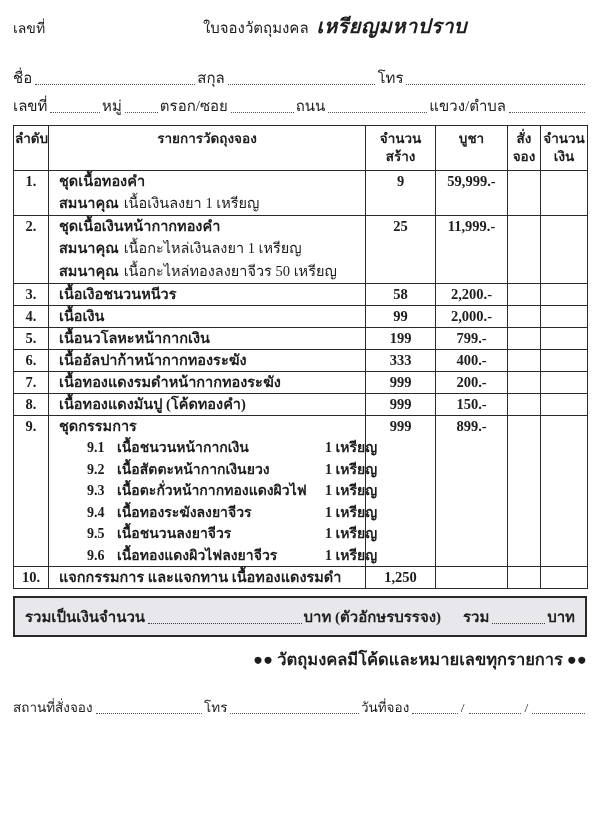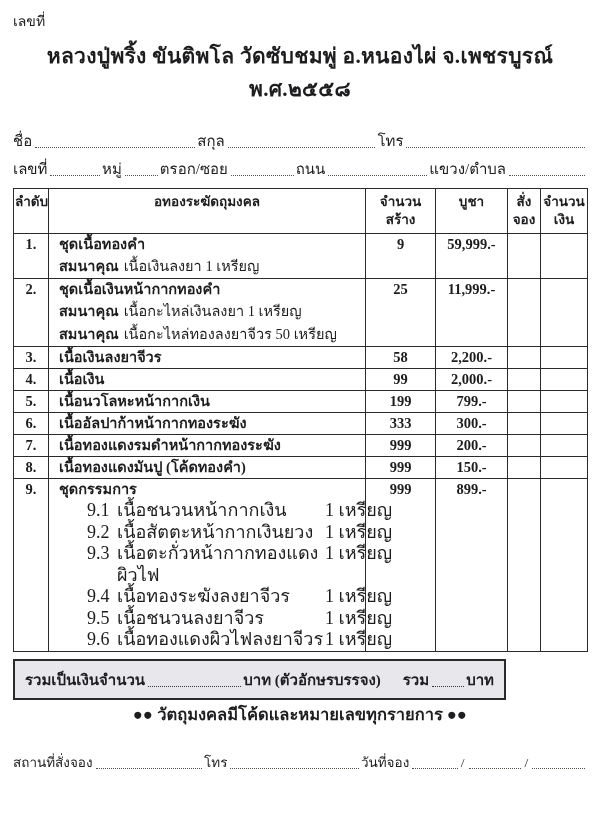--- a/index.html
+++ b/index.html
@@ -30,52 +30,52 @@
   table.items col.c2{width:70px}  table.items col.c3{width:72px}
   table.items col.c4{width:33px}  table.items col.c5{width:47px}
   table.items th,table.items td{border:1.4px solid #2a2a2a;vertical-align:top;padding:0;}
   table.items th{font-weight:bold;font-size:13.5px;padding:4px 1px;line-height:18px;}
   td.col-no{ text-align:center;font-weight:bold;padding-top:3px;line-height:21px;}
   td.col-qty,td.col-price{text-align:center;font-weight:bold;padding-top:3px;line-height:21px;}
   td.col-item{padding:3px 4px 3px 0;}
   .line-main{font-weight:bold;padding-left:10px;line-height:21px;}
   .line-bonus{padding-left:10px;line-height:23px;}
   .line-bonus b{margin-right:5px;}
-  .line-sub{display:flex;padding-left:38px;line-height:21.5px;font-size:18px;}
+  .line-sub{display:flex;padding-left:38px;line-height:21.5px;font-size:14px;font-weight:bold;}
   .sub-no{width:30px;flex:none;}
   .sub-text{width:208px;flex:none;}
   .sub-count{flex:none;}
 
   
   .summary-box{
-    width:493px;box-sizing:border-box;margin-top:7px;border:2px solid #2a2a2a;
+    width:574px;box-sizing:border-box;margin-top:7px;border:2px solid #2a2a2a;
     background:#e7e7ec;padding:9px 10px 8px;display:flex;align-items:flex-end;
     font-weight:bold;font-size:15px;
   }
   .summary-box .dots{border-bottom-color:#3a3a3a;}
   .sb-gap{width:22px;flex:none;}
 
   
-  .note{margin-top:1px;text-align:center;font-weight:bold;font-size:16.5px;}
+  .note{margin-top:9px;text-align:right;font-weight:bold;font-size:16.5px;}
 
   
   .booking-row{display:flex;align-items:flex-end;margin-top:27px;font-size:13.5px;}
   .booking-row .lbl{line-height:18px;}
   .slash{padding:0 1px;}
 </style>
 </head>
 <body>
 
 <div class="page">
 
   <div class="top-row">
     <span class="corner">เลขที่</span>
+    <span class="title-wrap"><span>ใบจองวัตถุมงคล</span><span class="title-name">เหรียญมหาปราบ</span></span>
   </div>
 
-  <div class="subtitle">หลวงปู่พริ้ง ขันติพโล วัดซับชมพู่ อ.หนองไผ่ จ.เพชรบูรณ์ พ.ศ.๒๕๕๘</div>
 
   <div class="address">
       <div class="form-row">
         <span class="lbl">ชื่อ</span>
         <span class="dots" style="flex-grow: 2.6;"></span>
         <span class="lbl">สกุล</span>
         <span class="dots" style="flex-grow: 2.4;"></span>
         <span class="lbl">โทร</span>
         <span class="dots" style="flex-grow: 2.9;"></span>
       </div>
@@ -98,21 +98,21 @@
       <col class="c0">
         <col class="c1">
         <col class="c2">
         <col class="c3">
         <col class="c4">
         <col class="c5">
     </colgroup>
     <thead>
         <tr>
           <th>ลำดับ</th>
-          <th>อทองระฆัดถุมงคล</th>
+          <th>รายการวัดถุงจอง</th>
           <th>จำนวนสร้าง</th>
           <th>บูชา</th>
           <th>สั่งจอง</th>
           <th>จำนวนเงิน</th>
         </tr>
       </thead>
     <tbody>
         <tr>
           <td class="col-no">1.</td>
           <td class="col-item">
@@ -132,21 +132,21 @@
             <div class="line-bonus"><b>สมนาคุณ</b><span>เนื้อกะไหล่ทองลงยาจีวร 50 เหรียญ</span></div>
           </td>
           <td class="col-qty">25</td>
           <td class="col-price">11,999.-</td>
           <td></td>
           <td></td>
         </tr>
         <tr>
           <td class="col-no">3.</td>
           <td class="col-item">
-            <div class="line-main">เนื้อเงินลงยาจีวร</div>
+            <div class="line-main">เนื้อเงิอชนวนหนีวร</div>
           </td>
           <td class="col-qty">58</td>
           <td class="col-price">2,200.-</td>
           <td></td>
           <td></td>
         </tr>
         <tr>
           <td class="col-no">4.</td>
           <td class="col-item">
             <div class="line-main">เนื้อเงิน</div>
@@ -165,21 +165,21 @@
           <td class="col-price">799.-</td>
           <td></td>
           <td></td>
         </tr>
         <tr>
           <td class="col-no">6.</td>
           <td class="col-item">
             <div class="line-main">เนื้ออัลปาก้าหน้ากากทองระฆัง</div>
           </td>
           <td class="col-qty">333</td>
-          <td class="col-price">300.-</td>
+          <td class="col-price">400.-</td>
           <td></td>
           <td></td>
         </tr>
         <tr>
           <td class="col-no">7.</td>
           <td class="col-item">
             <div class="line-main">เนื้อทองแดงรมดำหน้ากากทองระฆัง</div>
           </td>
           <td class="col-qty">999</td>
           <td class="col-price">200.-</td>
@@ -226,20 +226,30 @@
               <span class="sub-count">1 เหรียญ</span>
             </div>
             <div class="line-sub">
               <span class="sub-no">9.6</span>
               <span class="sub-text">เนื้อทองแดงผิวไฟลงยาจีวร</span>
               <span class="sub-count">1 เหรียญ</span>
             </div>
           </td>
           <td class="col-qty">999</td>
           <td class="col-price">899.-</td>
+          <td></td>
+          <td></td>
+        </tr>
+        <tr>
+          <td class="col-no">10.</td>
+          <td class="col-item">
+            <div class="line-main">แจกกรรมการ และแจกทาน เนื้อทองแดงรมดำ</div>
+          </td>
+          <td class="col-qty">1,250</td>
+          <td class="col-price"></td>
           <td></td>
           <td></td>
         </tr>
       </tbody>
   </table>
 
   <div class="summary-box">
     <span class="lbl">รวมเป็นเงินจำนวน</span>
     <span class="dots" style="flex-grow:3.2"></span>
     <span class="lbl">บาท (ตัวอักษรบรรจง)</span>

